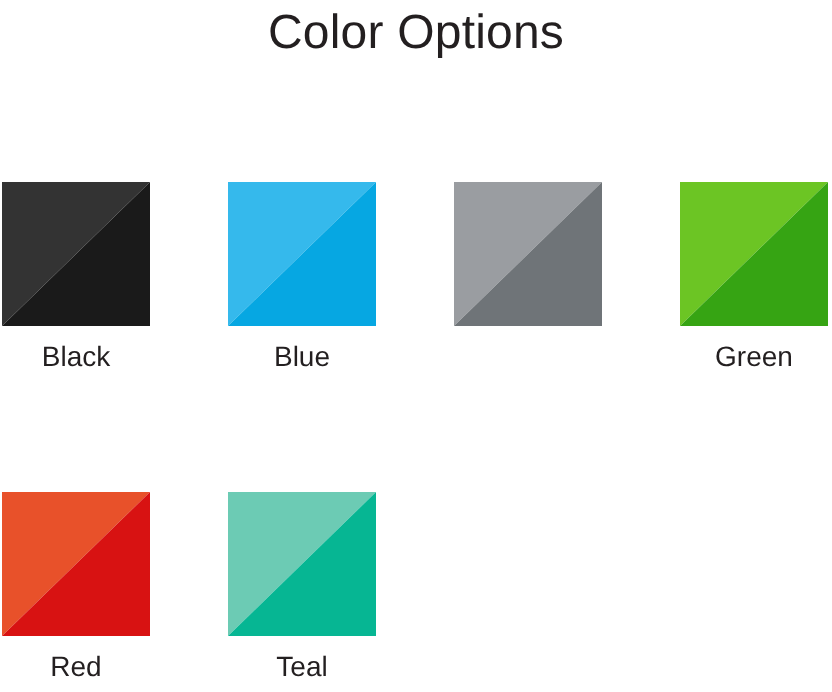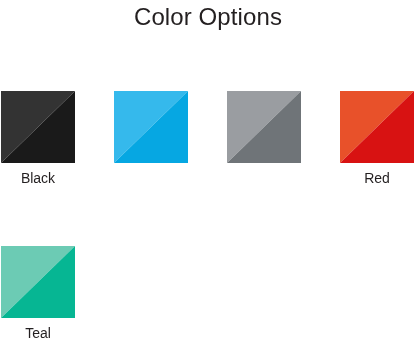--- a/index.html
+++ b/index.html
@@ -108,29 +108,37 @@
         <span class="tri-dark" style="background-color: rgb(26, 26, 26);"></span>
       </div>
       <div class="swatch-label">Black</div>
     </div>
 
     <div class="swatch-cell">
       <div class="swatch-chip">
         <span class="tri-light" style="background-color: rgb(53, 185, 236);"></span>
         <span class="tri-dark" style="background-color: rgb(6, 167, 226);"></span>
       </div>
+      <div class="swatch-label">Blue</div>
     </div>
 
     <div class="swatch-cell">
       <div class="swatch-chip">
         <span class="tri-light" style="background-color: rgb(154, 157, 161);"></span>
         <span class="tri-dark" style="background-color: rgb(111, 116, 120);"></span>
       </div>
     </div>
 
+    <div class="swatch-cell">
+      <div class="swatch-chip">
+        <span class="tri-light" style="background-color: rgb(108, 197, 36);"></span>
+        <span class="tri-dark" style="background-color: rgb(54, 164, 19);"></span>
+      </div>
+      <div class="swatch-label">Green</div>
+    </div>
 
 
 
     <div class="swatch-cell">
       <div class="swatch-chip">
         <span class="tri-light" style="background-color: rgb(232, 81, 42);"></span>
         <span class="tri-dark" style="background-color: rgb(216, 18, 18);"></span>
       </div>
       <div class="swatch-label">Red</div>
     </div>

